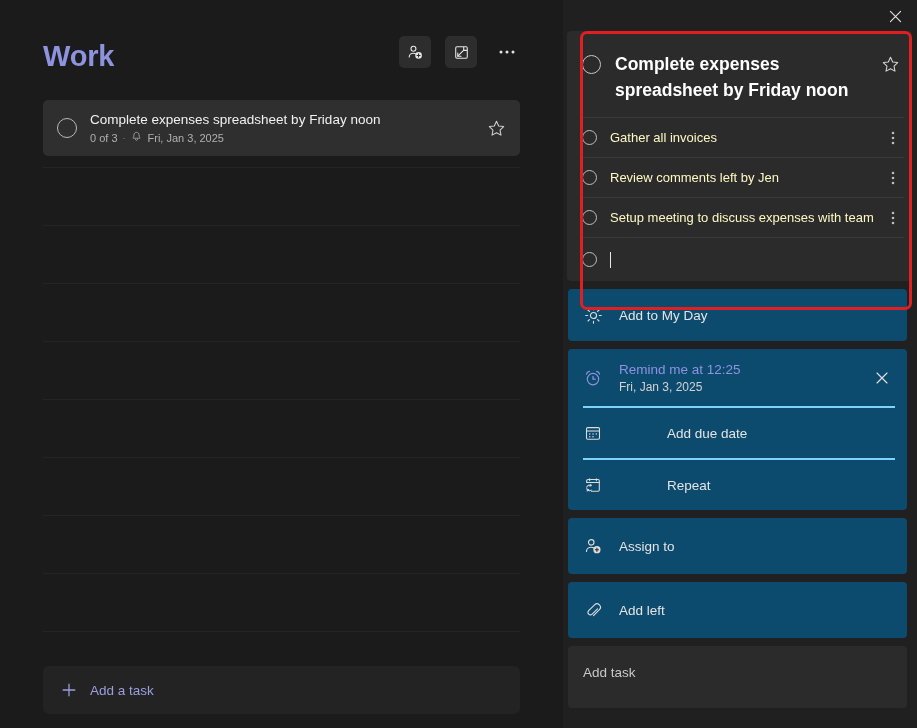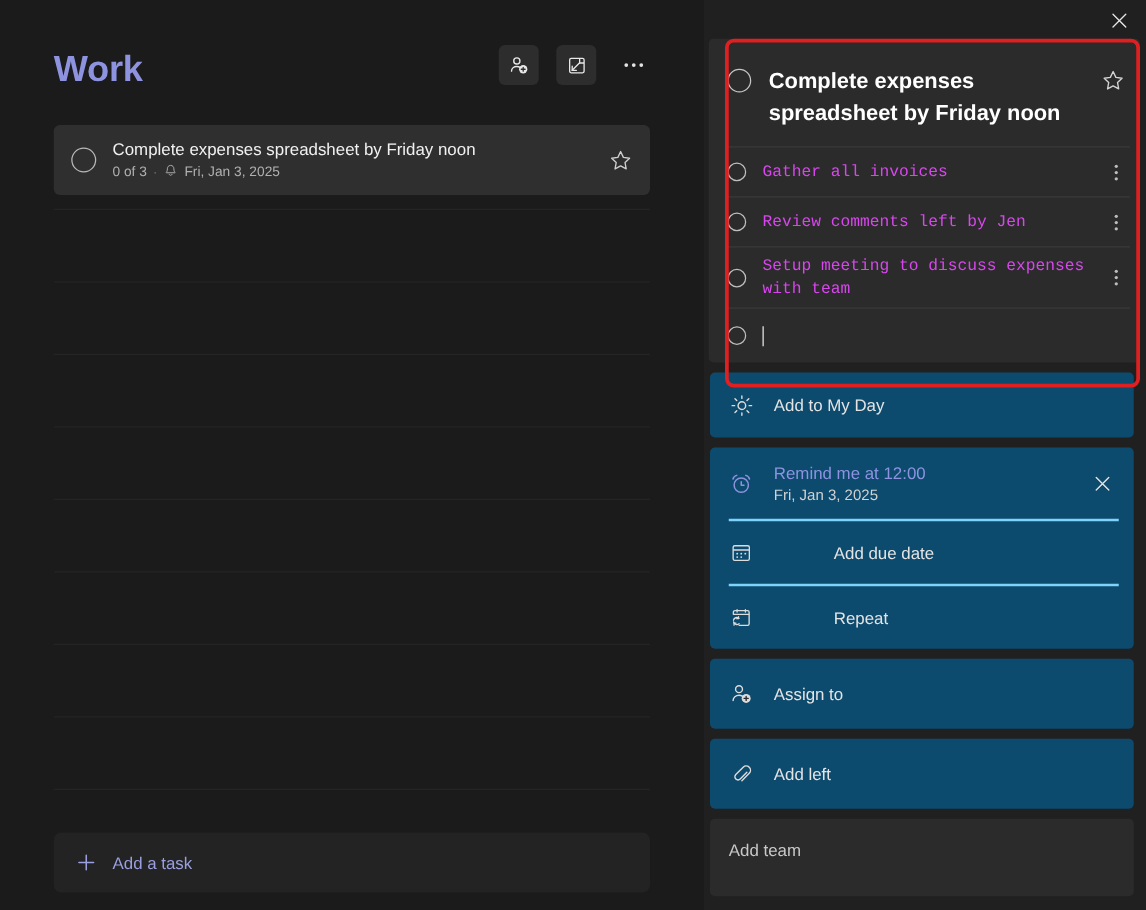--- a/index.html
+++ b/index.html
@@ -270,23 +270,22 @@
     width: 15px;
     height: 15px;
     border: 1.4px solid #bfbfbf;
     border-radius: 50%;
     margin-right: 13px;
     cursor: pointer;
   }
   .subtask-label {
     flex: 1 1 auto;
     font-size: 13px;
-    color: #d946ef;
+    color: #fef9c3;
     line-height: 18px;
-    font-family: Liberation Mono, monospace;
   }
   .subtask-more {
     flex: 0 0 auto;
     width: 22px;
     display: flex;
     align-items: center;
     justify-content: center;
     cursor: pointer;
   }
 
@@ -529,21 +528,21 @@
 
       <div class="opt-row" style="height:57px;">
         <span class="opt-icon">
           <svg width="20" height="20" viewBox="0 0 20 20" fill="none">
             <circle cx="10" cy="11.1" r="5.7" stroke="#8e93e0" stroke-width="1.2"></circle>
             <path d="M10 8.3v2.9h2.2" stroke="#8e93e0" stroke-width="1.2" stroke-linecap="round" stroke-linejoin="round"></path>
             <path d="M3.4 6.2c.4-1.5 1.6-2.6 3-2.9M16.6 6.2c-.4-1.5-1.6-2.6-3-2.9" stroke="#8e93e0" stroke-width="1.2" stroke-linecap="round"></path>
           </svg>
         </span>
         <span class="opt-label" style="display:block;">
-          <span class="opt-label-accent" style="display:block;">Remind me at 12:00</span>
+          <span class="opt-label-accent" style="display:block;">Remind me at 12:25</span>
           <span class="opt-sub" style="display:block;">Fri, Jan 3, 2025</span>
         </span>
         <span class="opt-clear">
           <svg width="14" height="14" viewBox="0 0 14 14">
             <path d="M2 2l10 10M12 2L2 12" stroke="#e0e0e0" stroke-width="1.15" stroke-linecap="round"></path>
           </svg>
         </span>
       </div>
 
       <div class="opt-row with-top-divider">
@@ -595,20 +594,20 @@
         <span class="opt-icon">
           <svg width="19" height="19" viewBox="0 0 20 20" fill="none">
             <path d="M14.2 8.3l-5.6 5.6a2.6 2.6 0 01-3.7-3.7l6.2-6.2a3.6 3.6 0 015.1 5.1l-6.2 6.2" stroke="#dcdcdc" stroke-width="1.2" stroke-linecap="round" stroke-linejoin="round"></path>
           </svg>
         </span>
         <span class="opt-label">Add left</span>
       </div>
     </div>
 
     <div class="note-card">
-      <span class="note-placeholder">Add team</span>
+      <span class="note-placeholder">Add task</span>
     </div>
 
   </div>
 
   <div class="highlight-box"></div>
 
 </div>
 
 </body></html>

